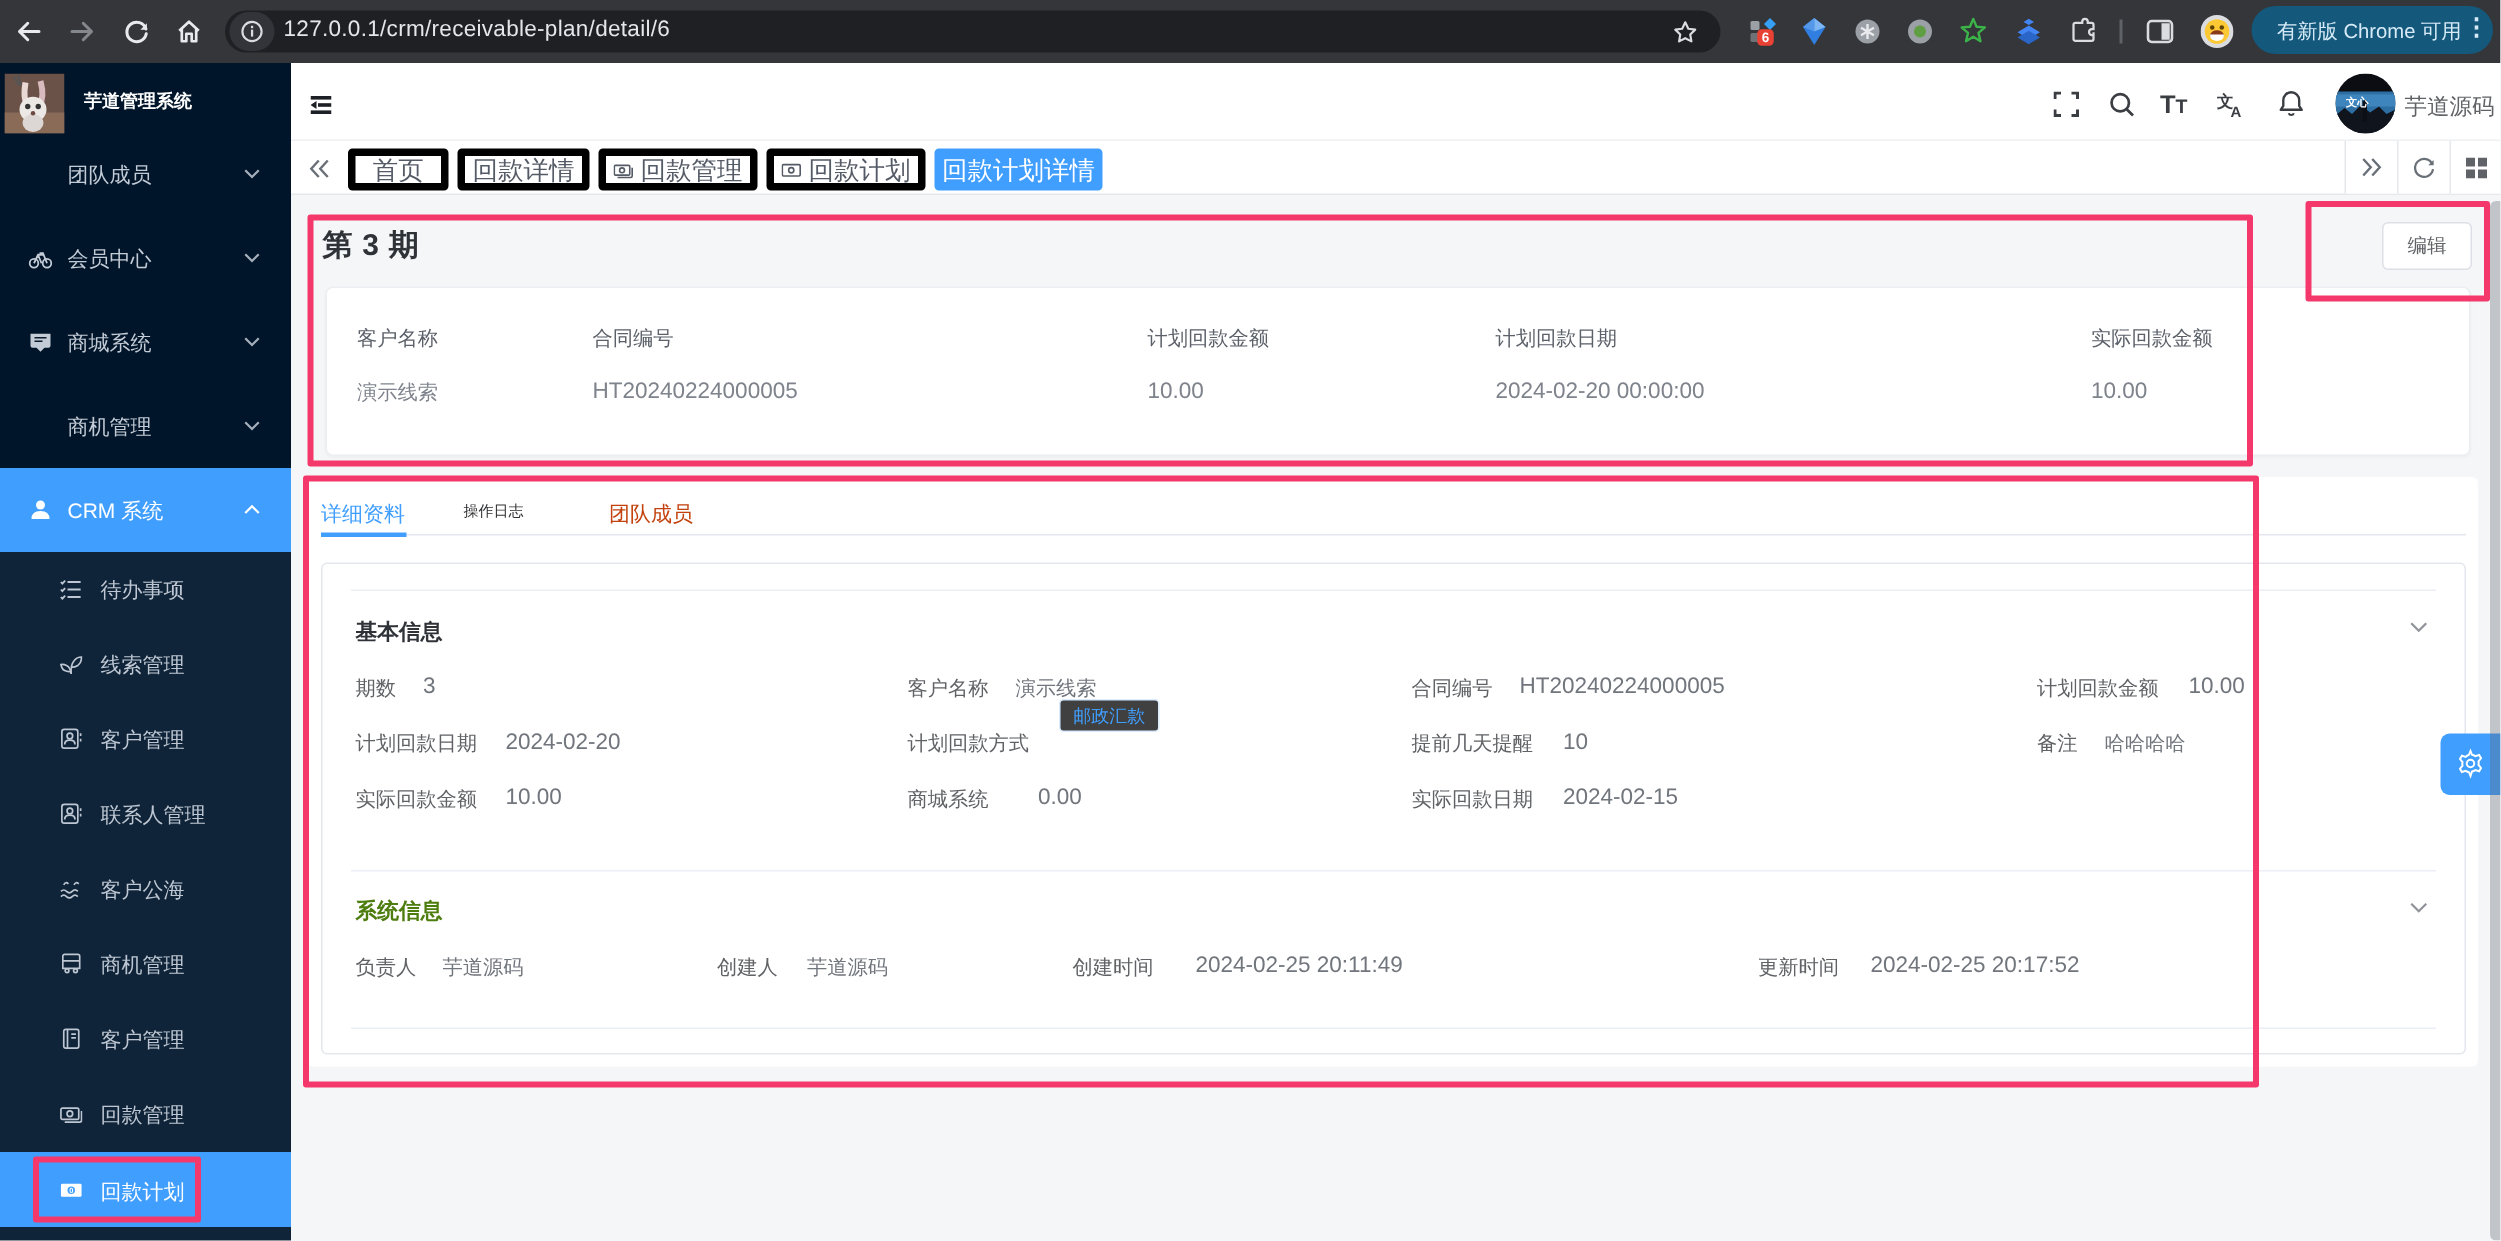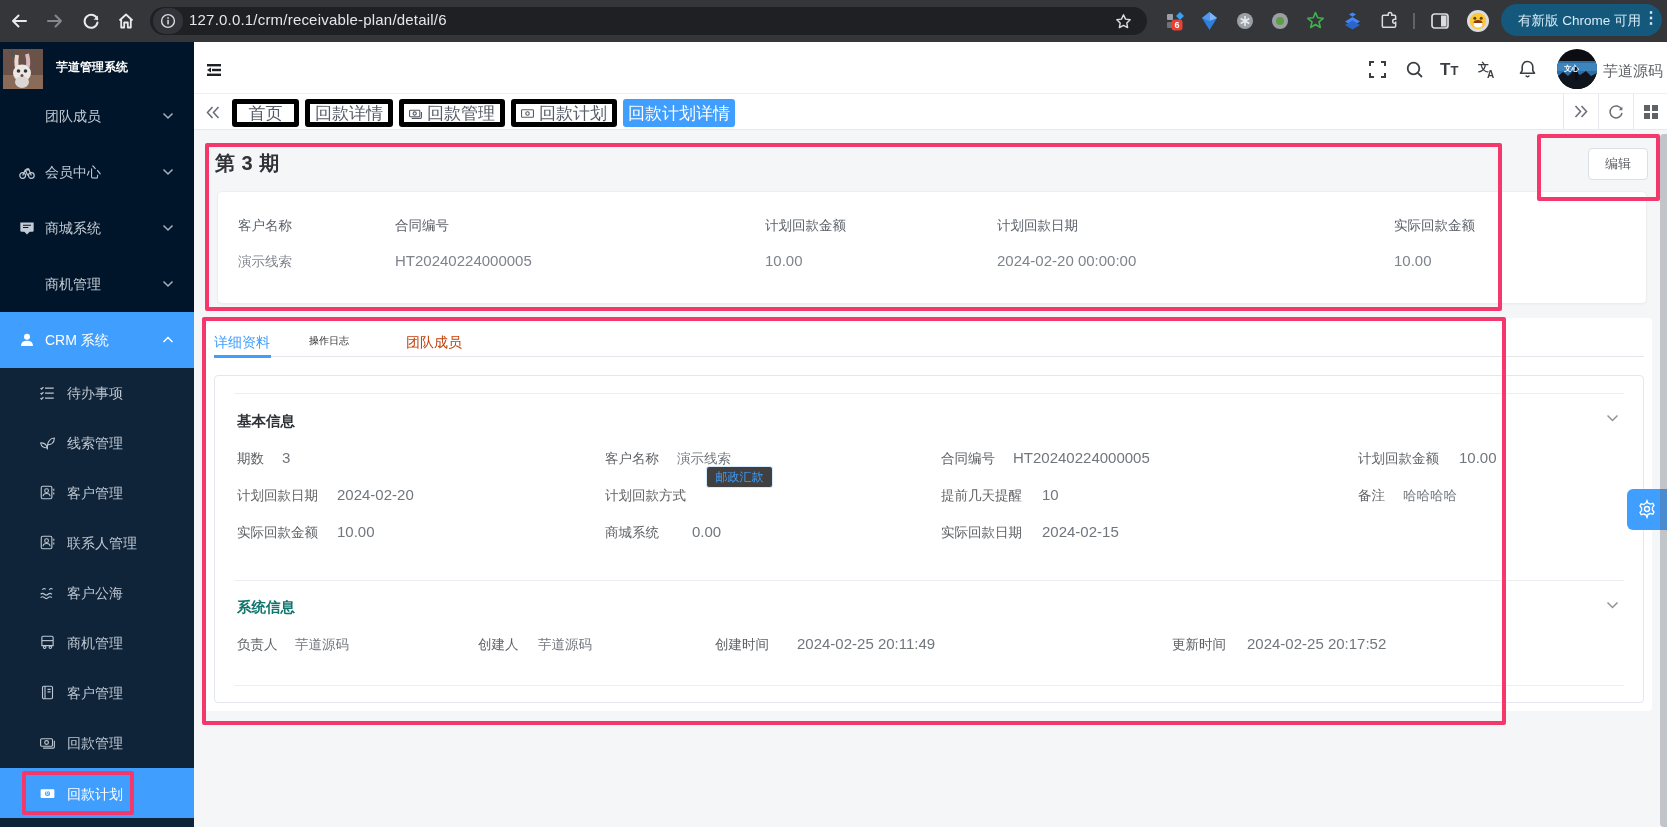--- a/index.html
+++ b/index.html
@@ -393,21 +393,21 @@
 
   <div class="fl" style="left:237px;top:524px;">实际回款金额</div>
     <div class="fv num" style="left:337px;top:523px;">10.00</div>
   <div class="fl" style="left:605px;top:524px;">商城系统</div>
     <div class="fv num" style="left:692px;top:523px;">0.00</div>
   <div class="fl" style="left:941px;top:524px;">实际回款日期</div>
     <div class="fv num" style="left:1042px;top:523px;">2024-02-15</div>
 
   <div class="abs" style="left:234px;top:580px;width:1390px;height:1px;background:#ebeef5;"></div>
 
-  <div class="abs" style="left:237px;top:598px;font-size:14.5px;font-weight:bold;color:#0f766e;">系统信息</div>
+  <div class="abs" style="left:237px;top:598px;font-size:14.5px;font-weight:bold;color:#4d7c0f;">系统信息</div>
   <svg class="abs" style="left:1606px;top:601px;" width="13" height="9" viewBox="0 0 13 9">
       <path d="M1.5 1.5 L6.5 6.5 L11.5 1.5" stroke="#909399" stroke-width="1.5" fill="none"></path>
     </svg>
 
   <div class="fl" style="left:237px;top:636px;">负责人</div>
     <div class="fv" style="left:295px;top:636px;">芋道源码</div>
   <div class="fl" style="left:478px;top:636px;">创建人</div>
     <div class="fv" style="left:538px;top:636px;">芋道源码</div>
   <div class="fl" style="left:715px;top:636px;">创建时间</div>
     <div class="fv num" style="left:797px;top:635px;">2024-02-25 20:11:49</div>

